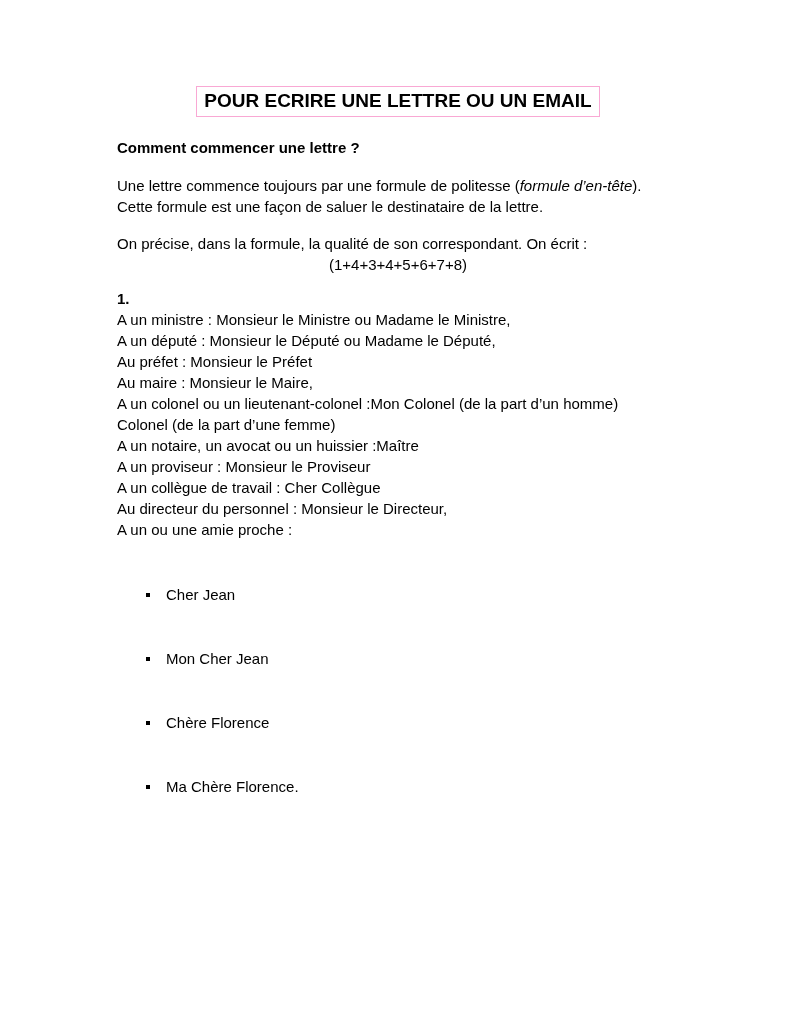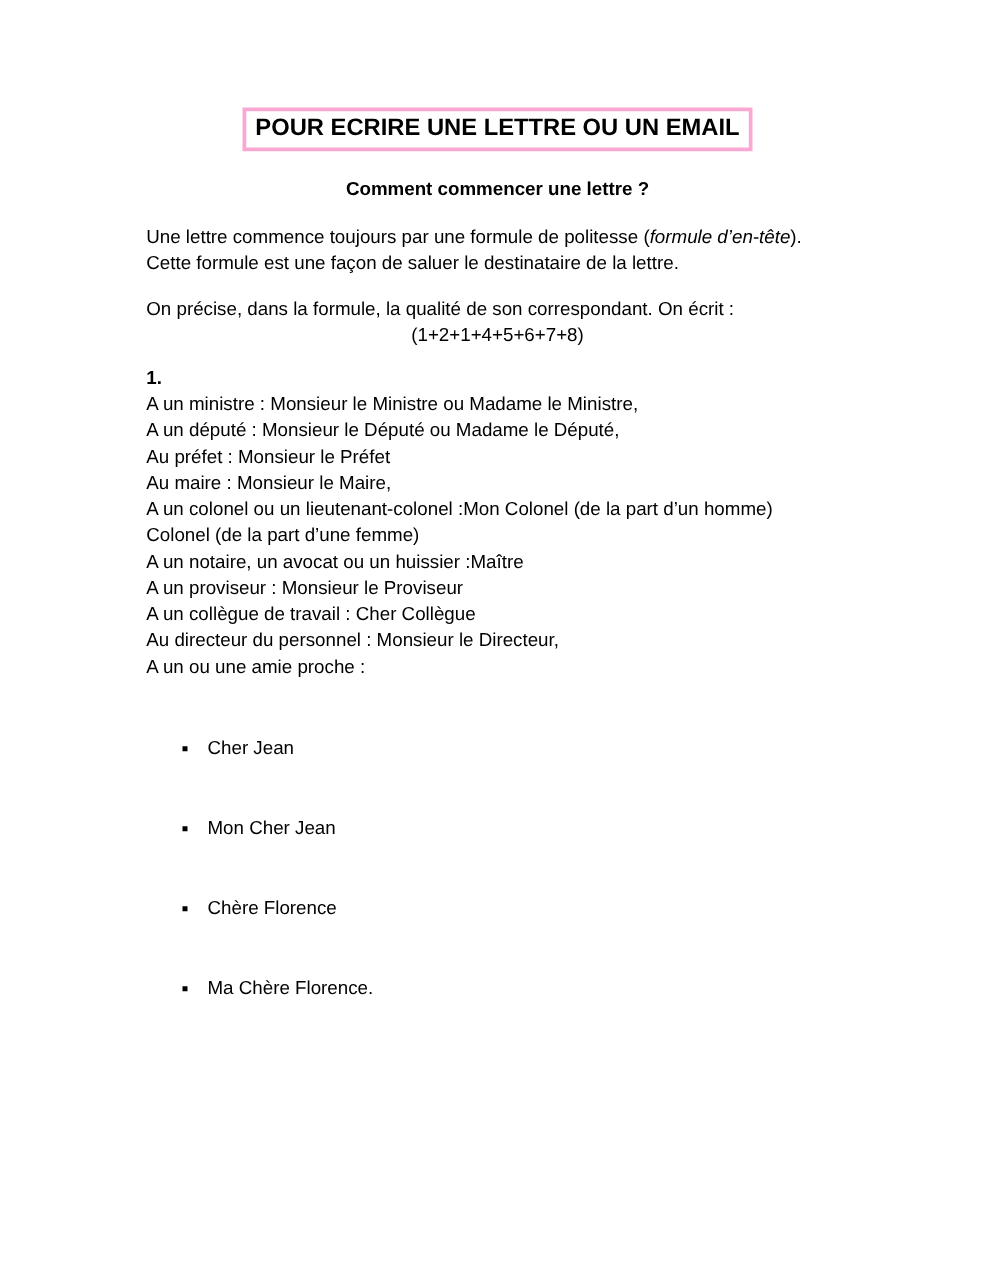--- a/index.html
+++ b/index.html
@@ -19,30 +19,30 @@
     width: 791px;
     height: 1024px;
     padding: 86px 112px 40px 117px;
     background: #ffffff;
   }
   .title-wrap {
     text-align: center;
   }
   .title-box {
     display: inline-block;
-    border: 3px solid #f9a8d4;
+    border: 1px solid #f9a8d4;
     padding: 3px 7px 4px 7px;
     font-size: 19px;
     font-weight: bold;
     line-height: 22px;
     white-space: nowrap;
   }
   .subtitle {
     margin: 20px 0 0 0;
-    text-align: center;
+    text-align: left;
     font-size: 15px;
     font-weight: bold;
     line-height: 21px;
   }
   .body-text {
     font-size: 15px;
     line-height: 21px;
     margin: 15px 0 0 0;
   }
   .intro {
@@ -100,21 +100,21 @@
 
   <div class="title-wrap">
     <div class="title-box">POUR ECRIRE UNE LETTRE OU UN EMAIL</div>
   </div>
 
   <div class="subtitle">Comment commencer une lettre ?</div>
 
   <p class="body-text intro"><span>Une lettre commence toujours par une formule de politesse (</span><em class="head-formula">formule d’en-tête</em><span>).</span><br><span>Cette formule est une façon de saluer le destinataire de la lettre.</span></p>
 
   <p class="body-text instruction">On précise, dans la formule, la qualité de son correspondant. On écrit :</p>
-  <p class="formula-line">(1+2+1+4+5+6+7+8)</p>
+  <p class="formula-line">(1+4+3+4+5+6+7+8)</p>
 
   <p class="section-number">1.</p>
 
   <p class="salutation">A un ministre : Monsieur le Ministre ou Madame le Ministre,</p>
   <p class="salutation">A un député : Monsieur le Député ou Madame le Député,</p>
   <p class="salutation">Au préfet : Monsieur le Préfet</p>
   <p class="salutation">Au maire : Monsieur le Maire,</p>
   <p class="salutation">A un colonel ou un lieutenant-colonel :Mon Colonel (de la part d’un homme)
 Colonel (de la part d’une femme)</p>
   <p class="salutation">A un notaire, un avocat ou un huissier :Maître</p>

